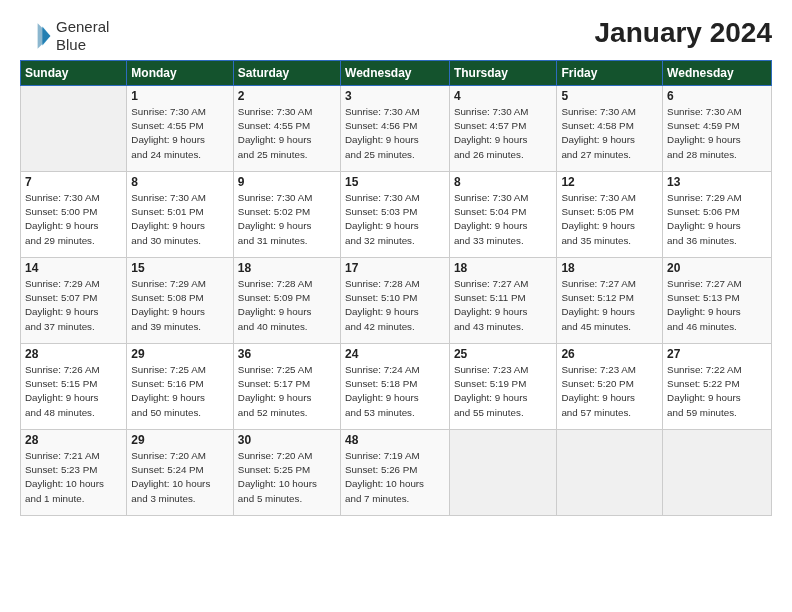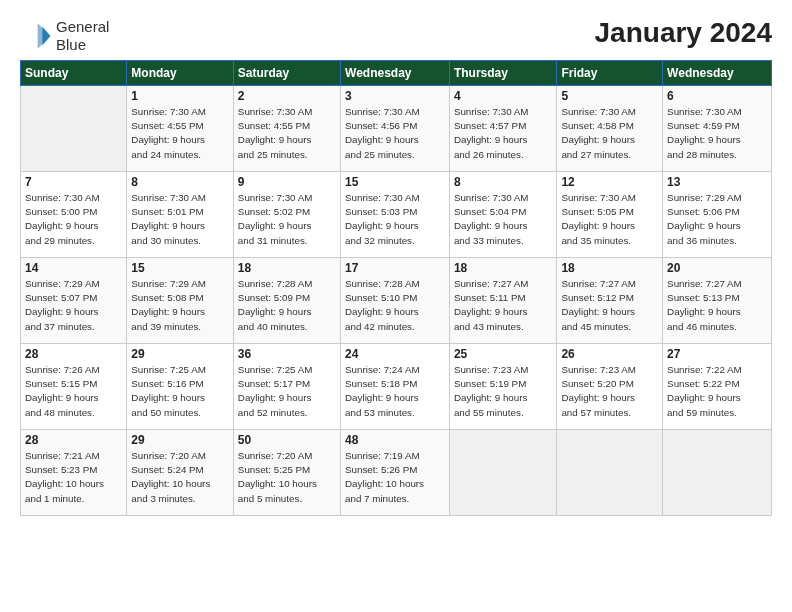--- a/index.html
+++ b/index.html
@@ -248,21 +248,21 @@
         <tr>
           <td>
             <span class="day-num">28</span>
             <div class="day-info">Sunrise: 7:21 AM<br>Sunset: 5:23 PM<br>Daylight: 10 hours<br>and 1 minute.</div>
           </td>
           <td>
             <span class="day-num">29</span>
             <div class="day-info">Sunrise: 7:20 AM<br>Sunset: 5:24 PM<br>Daylight: 10 hours<br>and 3 minutes.</div>
           </td>
           <td>
-            <span class="day-num">50</span>
+            <span class="day-num">30</span>
             <div class="day-info">Sunrise: 7:20 AM<br>Sunset: 5:25 PM<br>Daylight: 10 hours<br>and 5 minutes.</div>
           </td>
           <td>
             <span class="day-num">48</span>
             <div class="day-info">Sunrise: 7:19 AM<br>Sunset: 5:26 PM<br>Daylight: 10 hours<br>and 7 minutes.</div>
           </td>
           <td class="empty-cell"></td>
           <td class="empty-cell"></td>
           <td class="empty-cell"></td>
         </tr>

